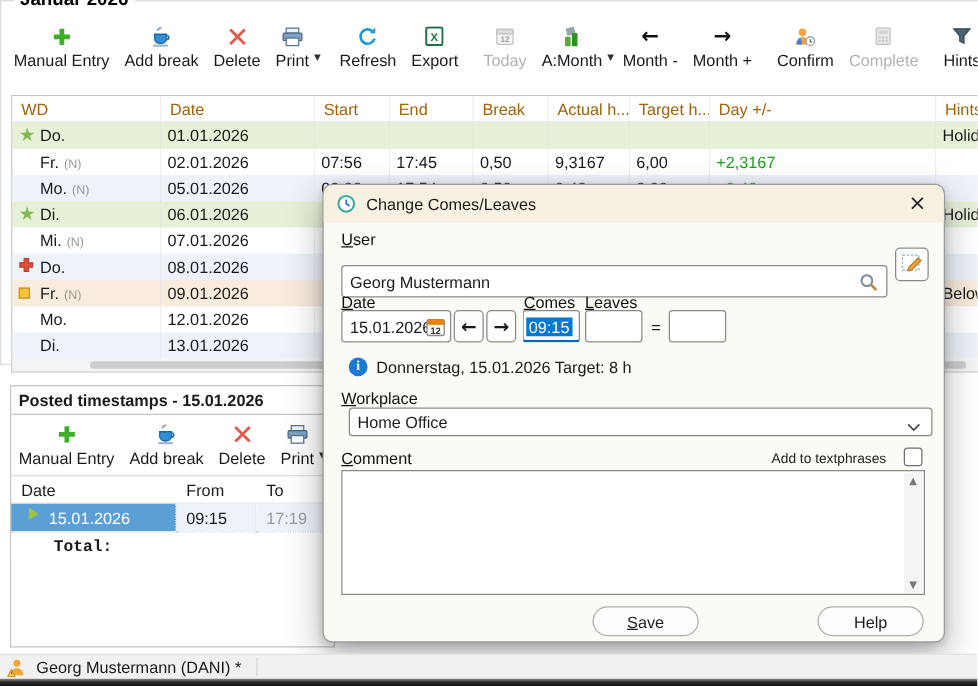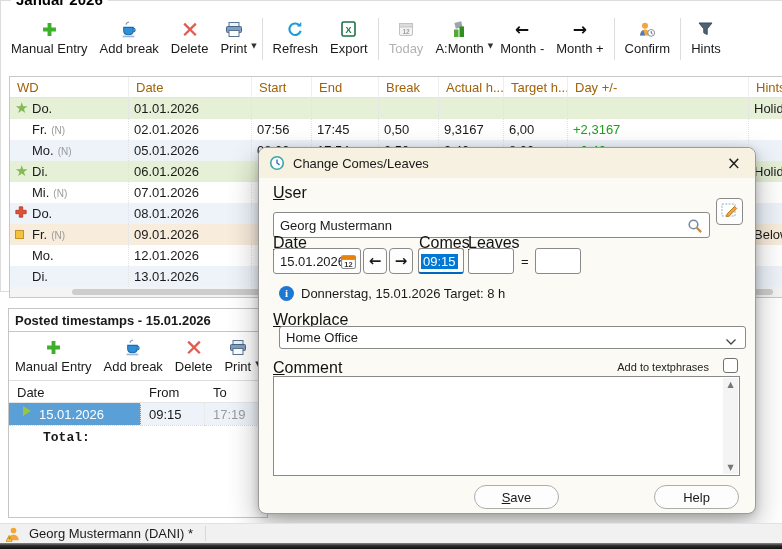--- a/index.html
+++ b/index.html
@@ -74,21 +74,21 @@
   
   #dialog { position:absolute; left:258px; top:147px; width:498px; height:367px;
     background:#fbfaf4; border:1px solid #9a9a9a; border-radius:8px;
     box-shadow:0 12px 30px rgba(0,0,0,.30), 0 2px 8px rgba(0,0,0,.18); }
   #dialog-titlebar { height:30px; background:#f6f1e1; border-radius:8px 8px 0 0;
     display:flex; align-items:center; }
   #dialog-title { margin-left:8px; }
   #dialog-clock { margin-left:10px; height:16px; }
   #dialog-close { margin-left:auto; margin-right:14px; font-size:17px; color:#222;
     line-height:1; cursor:default; font-family:"DejaVu Sans",sans-serif; }
-  .dlabel { position:absolute; font-size:16px; color:#111; }
+  .dlabel { position:absolute; font-size:13px; color:#111; }
   .dinput { position:absolute; background:#fff; border:1px solid #8a8a8a; border-radius:3px;
     height:26px; padding:5px 4px 0 6px; font-size:13px; white-space:nowrap; overflow:hidden; }
   #user-input { left:14px; top:64px; width:437px; }
   #user-search { position:absolute; right:6px; top:5px; }
   #edit-button { position:absolute; left:457px; top:50px; width:27px; height:27px;
     border:1px solid #8a8a8a; border-radius:4px; background:#fdfdfd;
     display:flex; align-items:center; justify-content:center; }
   #date-input { left:14px; top:100px; width:88px; padding-right:20px; }
   #date-cal { position:absolute; right:3px; top:4px; }
   .nav-btn { position:absolute; top:100px; width:24px; height:26px; border:1px solid #8a8a8a;
@@ -236,20 +236,37 @@
             <svg width="18" height="17" viewBox="0 0 18 16">
               <circle cx="7" cy="4.3" r="3" fill="#f2a53a"></circle>
               <path d="M2 14c0-4 3-6 5-6s5 2 5 6z" fill="#f2a53a"></path>
               <path d="M2 14c.4-3 1.8-4.8 3.3-5.4L7 14z" fill="#3f7fd6"></path>
               <circle cx="13.2" cy="11.4" r="3.4" fill="#fff" stroke="#8b9198"></circle>
               <path d="M13.2 9.6v2l1.4.9" stroke="#5a6470" fill="none"></path>
             </svg>
           </div>
         <div class="tlabel">Confirm</div>
       </div>
+      <div class="tbtn disabled">
+        <div class="ticon">
+            <svg width="13" height="16" viewBox="0 0 14 16">
+              <rect x="1" y="1" width="12" height="14" rx="1" fill="#ececec" stroke="#bdbdbd"></rect>
+              <rect x="3" y="3" width="8" height="3" fill="#d3d3d3"></rect>
+              <g fill="#c7c7c7">
+                <rect x="3" y="8" width="2" height="2"></rect>
+                <rect x="6" y="8" width="2" height="2"></rect>
+                <rect x="9" y="8" width="2" height="2"></rect>
+                <rect x="3" y="11" width="2" height="2"></rect>
+                <rect x="6" y="11" width="2" height="2"></rect>
+                <rect x="9" y="11" width="2" height="2"></rect>
+              </g>
+            </svg>
+          </div>
+        <div class="tlabel">Complete</div>
+      </div>
       <div class="tsep"></div>
       <div class="tbtn">
         <div class="ticon">
             <svg width="17" height="16" viewBox="0 0 16 16">
               <path d="M1.5 2h13L9.7 7.8v5.7L6.3 11.8V7.8z" fill="#4d6373" stroke="#3a4c59"></path>
             </svg>
           </div>
         <div class="tlabel">Hints</div>
       </div>
 

